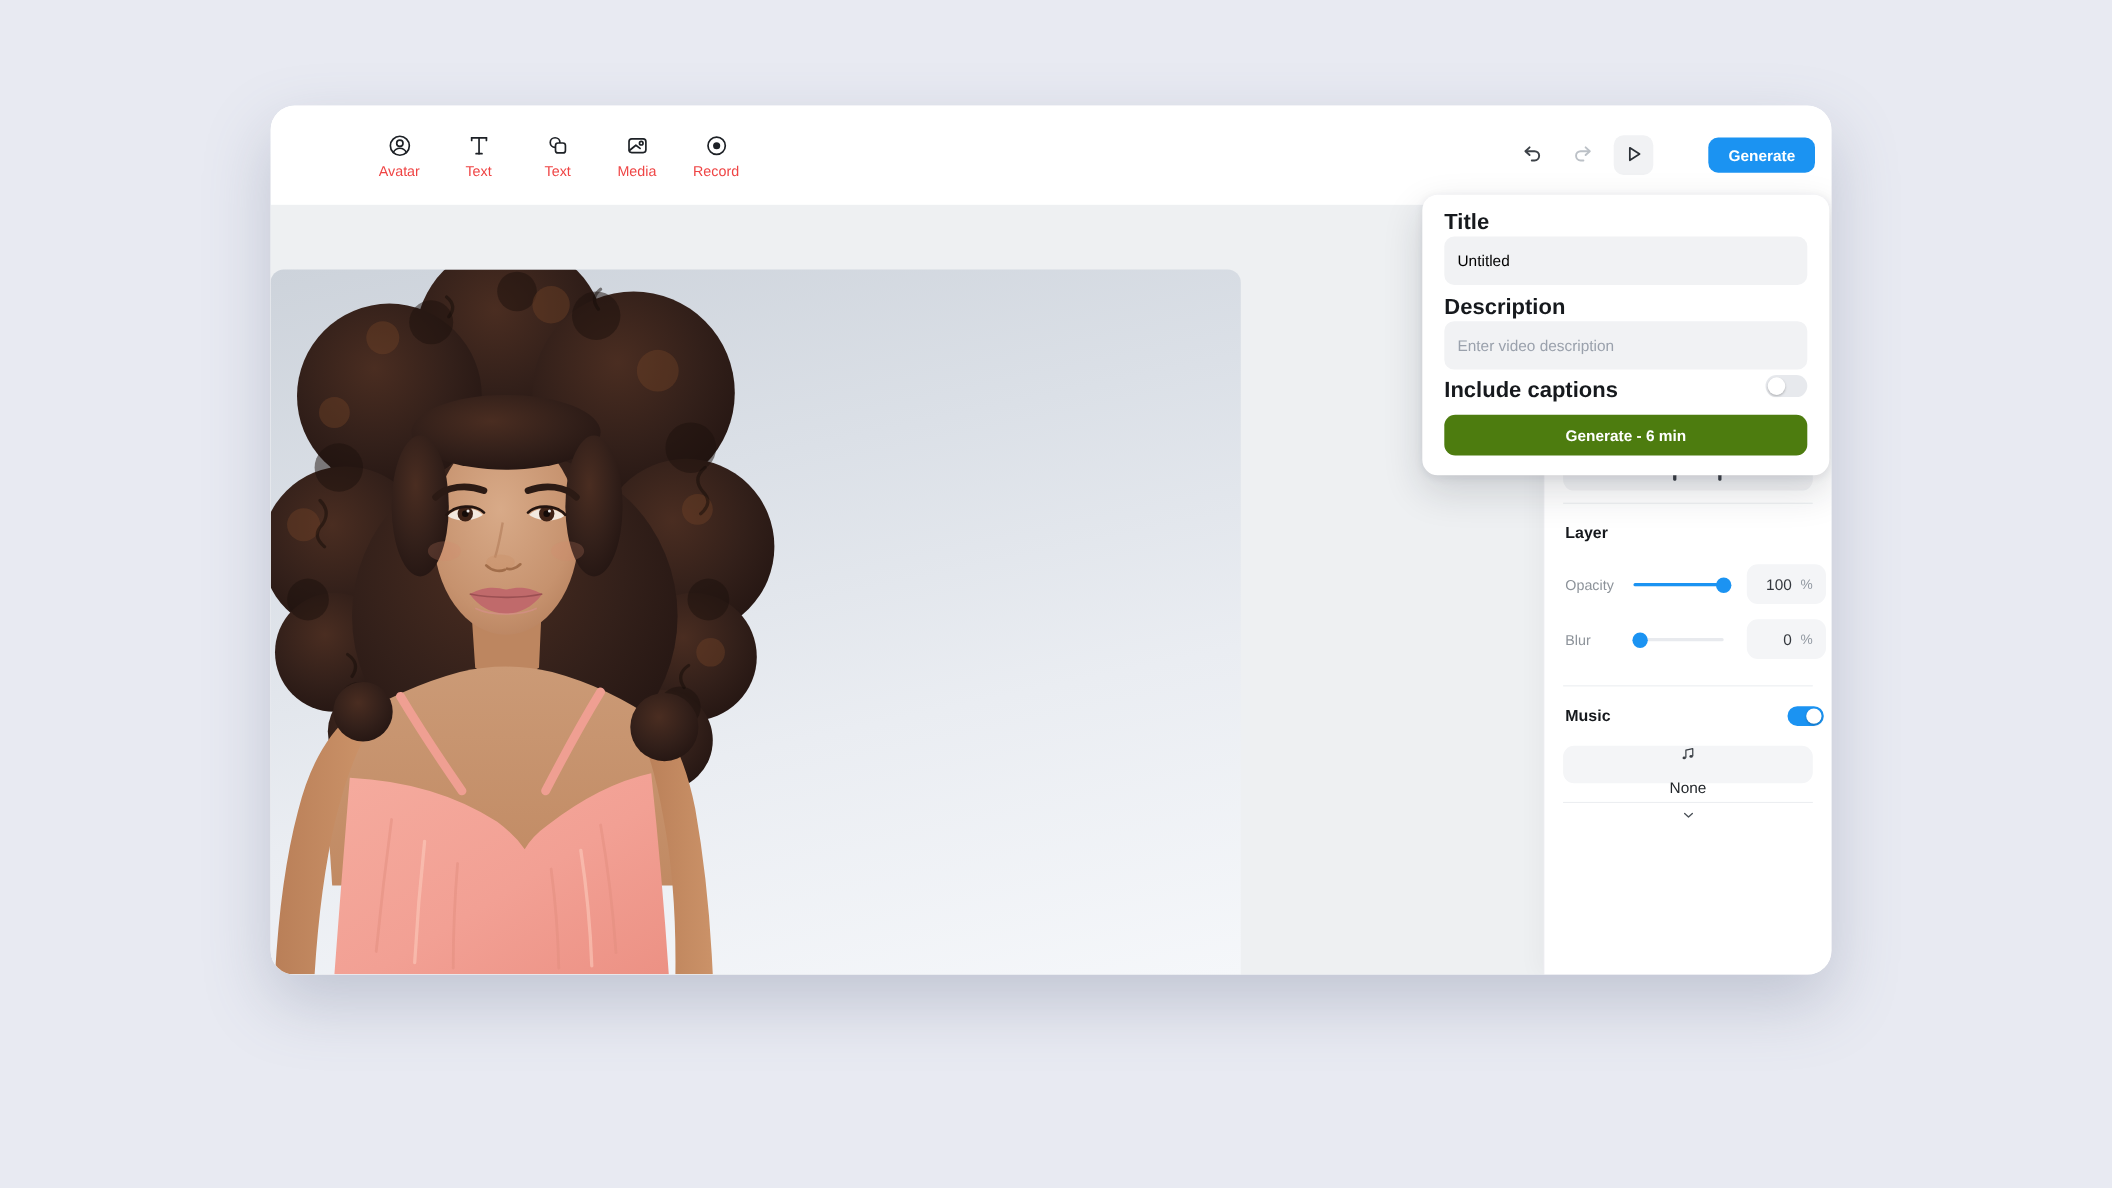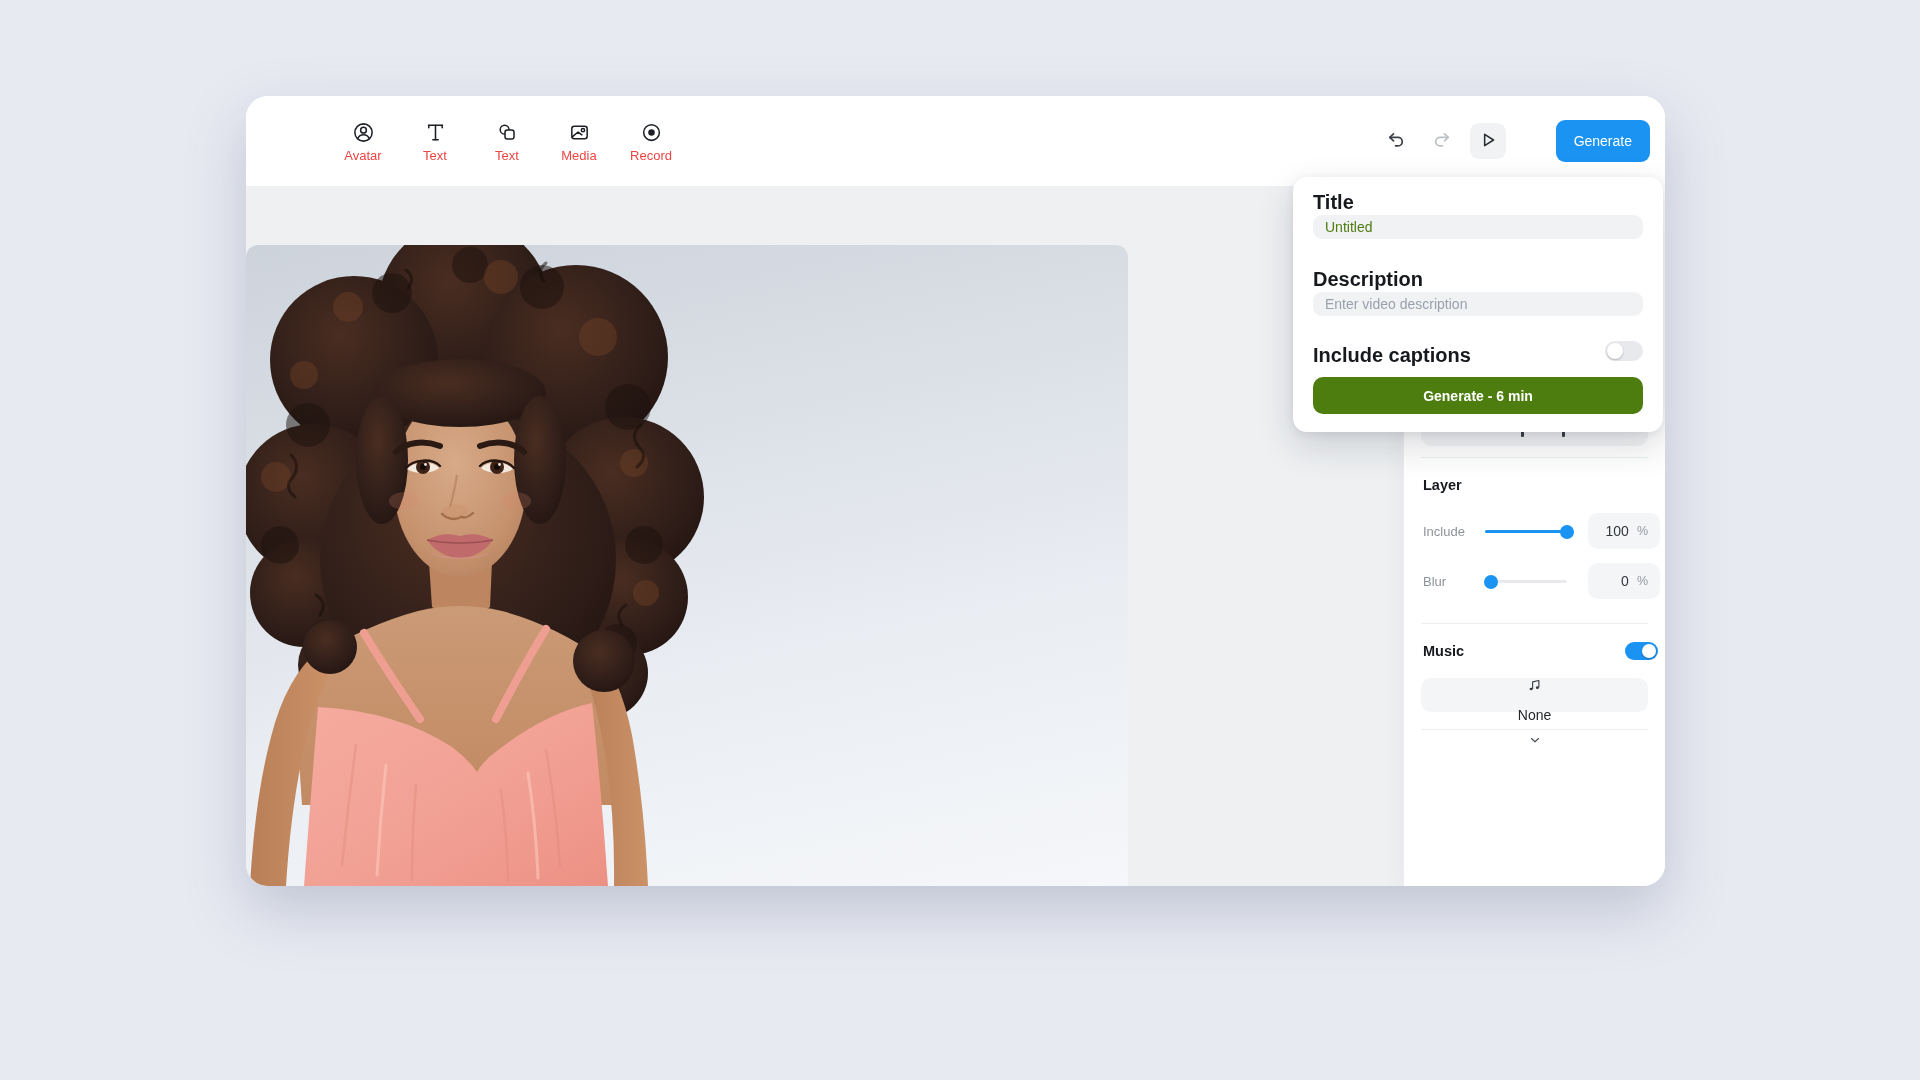--- a/index.html
+++ b/index.html
@@ -9,22 +9,22 @@
   
   .header{position:absolute;left:0;top:0;right:0;height:90px;background:#ffffff;z-index:5;}
   .tool-group{position:absolute;left:88px;top:0;height:90px;display:flex;align-items:center;gap:14px;}
   .tool-item{width:58px;display:flex;flex-direction:column;align-items:center;gap:5px;cursor:pointer;}
   .tool-item svg{display:block;}
   .tool-label{font-size:13px;color:#ef4444;line-height:1;}
   .header-right{position:absolute;right:15px;top:0;height:90px;display:flex;align-items:center;gap:10px;}
   .icon-btn{width:36px;height:36px;border-radius:9px;display:flex;align-items:center;justify-content:center;
             background:transparent;border:none;cursor:pointer;padding:0;}
   .icon-btn.boxed{background:#f1f2f4;}
-  .btn-generate{height:42px;padding:0 18px;border:none;border-radius:9px;background:#1b93f2;color:#fff;
-                font-size:14px;font-weight:400;font-family:inherit;cursor:pointer;margin-left:40px;}
+  .btn-generate{height:32px;padding:0 18px;border:none;border-radius:9px;background:#1b93f2;color:#fff;
+                font-size:14px;font-weight:700;font-family:inherit;cursor:pointer;margin-left:40px;}
   
   .workspace{position:absolute;left:0;top:90px;right:261px;bottom:0;background:#eef0f2;}
   .canvas{position:absolute;left:0;top:59px;width:882px;height:641px;border-radius:12px 12px 0 0;overflow:hidden;
           background:linear-gradient(168deg,#cdd3db 0%,#dbe0e7 32%,#eaedf2 64%,#f5f7fa 100%);}
   .canvas svg{position:absolute;left:0;top:0;}
   
   .sidebar{position:absolute;right:0;top:90px;width:261px;bottom:0;background:#ffffff;
            box-shadow:-1px 0 0 #ededf1,-8px 0 18px rgba(20,25,35,.03);}
   .divider{position:absolute;left:17px;right:17px;height:1px;background:#eceef1;}
   .sliver{position:absolute;left:17px;width:227px;top:234px;height:26px;border-radius:10px;background:#f3f4f6;cursor:pointer;}
@@ -43,22 +43,22 @@
   .toggle .knob{position:absolute;border-radius:50%;background:#fff;box-shadow:0 1px 2px rgba(0,0,0,.25);}
   .toggle.on{background:#1b93f2;}
   .toggle.off{background:#e7e9ed;}
   .music-select{position:absolute;left:17px;width:227px;height:34px;border-radius:10px;background:#f4f5f7;
                 display:flex;align-items:center;gap:10px;padding:0 12px;box-sizing:border-box;cursor:pointer;flex-direction:column;}
   .music-select .sel-label{font-size:14px;color:#23272b;flex:1;}
   
   .popover{position:absolute;left:1047px;top:81px;width:370px;height:255px;background:#fff;border-radius:14px;
            box-shadow:0 14px 36px rgba(25,30,45,.16),0 2px 8px rgba(25,30,45,.08);z-index:20;}
   .pop-label{position:absolute;left:20px;font-size:20px;font-weight:700;color:#16191d;}
-  .pop-input{position:absolute;left:20px;width:330px;height:24px;border:none;border-radius:9px;background:#f1f2f4;
-             font-family:inherit;font-size:14px;color:#4d7c0f;padding:0 12px;box-sizing:border-box;outline:none;}
+  .pop-input{position:absolute;left:20px;width:330px;height:44px;border:none;border-radius:9px;background:#f1f2f4;
+             font-family:inherit;font-size:14px;color:#000000;padding:0 12px;box-sizing:border-box;outline:none;}
   .pop-input::placeholder{color:#9aa1ac;}
   .btn-generate-long{position:absolute;left:20px;top:200px;width:330px;height:37px;border:none;border-radius:10px;
                      background:#4d7c0f;color:#fff;font-size:14px;font-weight:700;font-family:inherit;cursor:pointer;}
 </style>
 </head>
 <body>
 
 <div class="stage">
   <div class="card">
 
@@ -286,21 +286,21 @@
 
       <div class="sliver">
         <span class="mark" style="left:100px"></span>
         <span class="mark" style="left:141px"></span>
       </div>
 
       <div class="divider" style="top:271px"></div>
 
       <div class="section-heading" style="top:291px">Layer</div>
 
-      <div class="mini-label" style="top:338px">Include</div>
+      <div class="mini-label" style="top:338px">Opacity</div>
       <div class="slider-track" style="left:81px;top:344px;width:82px">
         <div class="slider-fill" style="width:82px"></div>
         <div class="slider-knob" style="left:82px"></div>
       </div>
       <div class="value-box" style="left:184px;top:327px">
         <span class="value-num">100</span>
         <span class="value-unit">%</span>
       </div>
 
       <div class="mini-label" style="top:388px">Blur</div>

